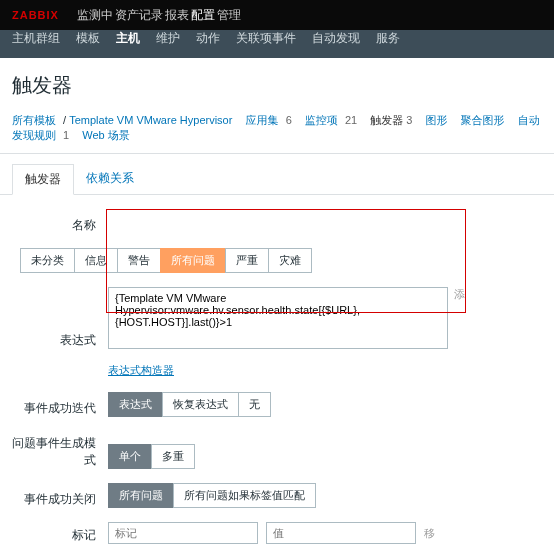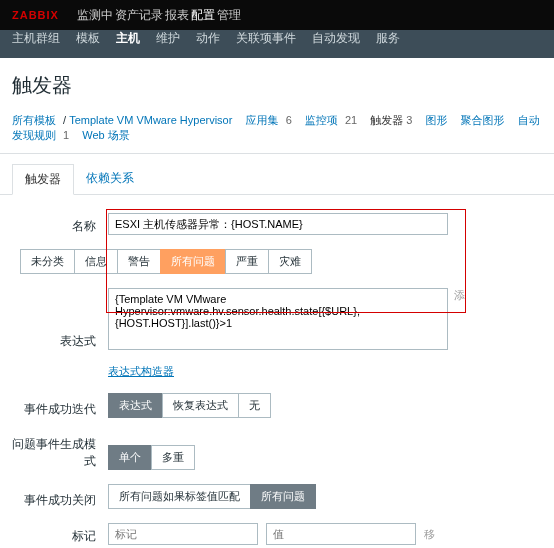--- a/index.html
+++ b/index.html
@@ -84,21 +84,20 @@
   <div class="tab active">触发器</div>
   <div class="tab">依赖关系</div>
 </div>
 
 <div class="form form-wrap">
 
   <div class="redbox1" style="left:106px; top:14px; width:360px; height:104px;"></div>
 
   <div class="row">
     <div class="label">名称</div>
-    <div class="field"><input class="input-text" value="ESXI 主机传感器异常：{HOST.NAME}" style=""></div>
   </div>
 
   <div class="row">
     <div class="field">
       <div class="sev-group">
         <div class="sev-btn">未分类</div>
         <div class="sev-btn">信息</div>
         <div class="sev-btn">警告</div>
         <div class="sev-btn orange">所有问题</div>
         <div class="sev-btn">严重</div>
@@ -138,22 +137,22 @@
         <div class="btn sel">单个</div>
         <div class="btn">多重</div>
       </div>
     </div>
   </div>
 
   <div class="row">
     <div class="label">事件成功关闭</div>
     <div class="field">
       <div class="btn-group">
+        <div class="btn sel">所有问题</div>
         <div class="btn">所有问题如果标签值匹配</div>
-        <div class="btn sel">所有问题</div>
       </div>
     </div>
   </div>
 
   <div class="row">
     <div class="label">标记</div>
     <div class="field">
       <div class="tag-row">
         <input class="tag-input" placeholder="标记" style="">
         <input class="tag-input" placeholder="值" style="">

